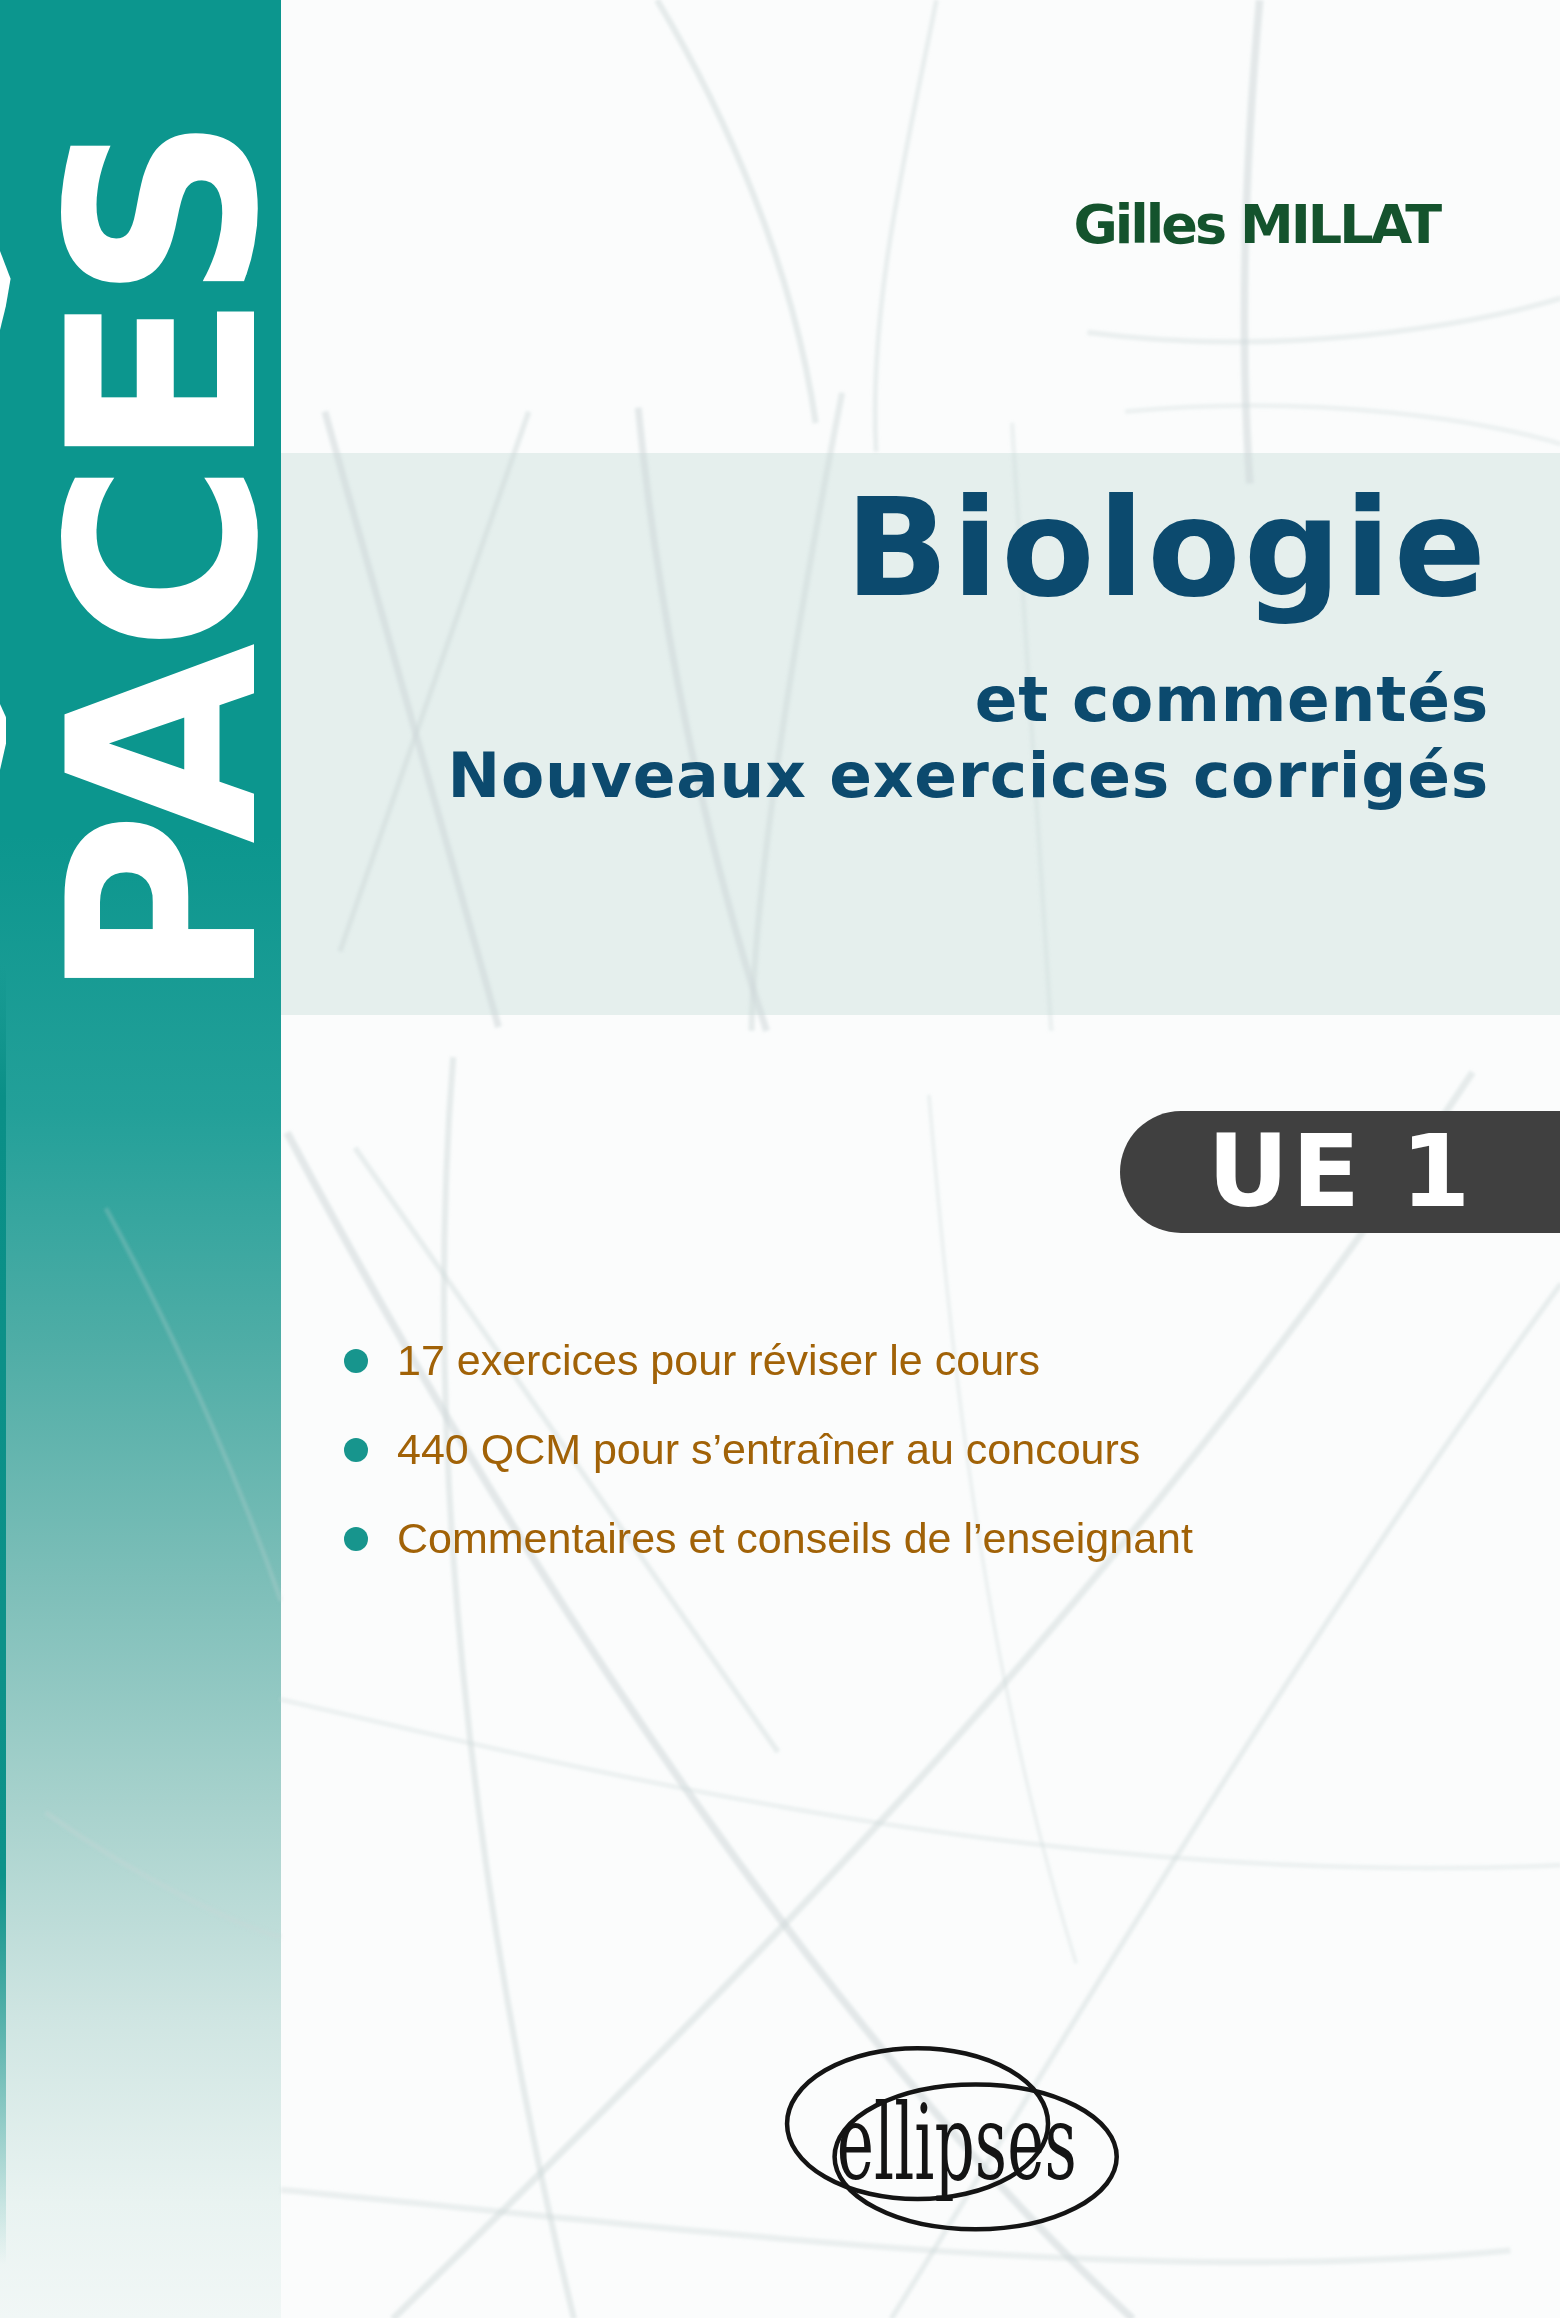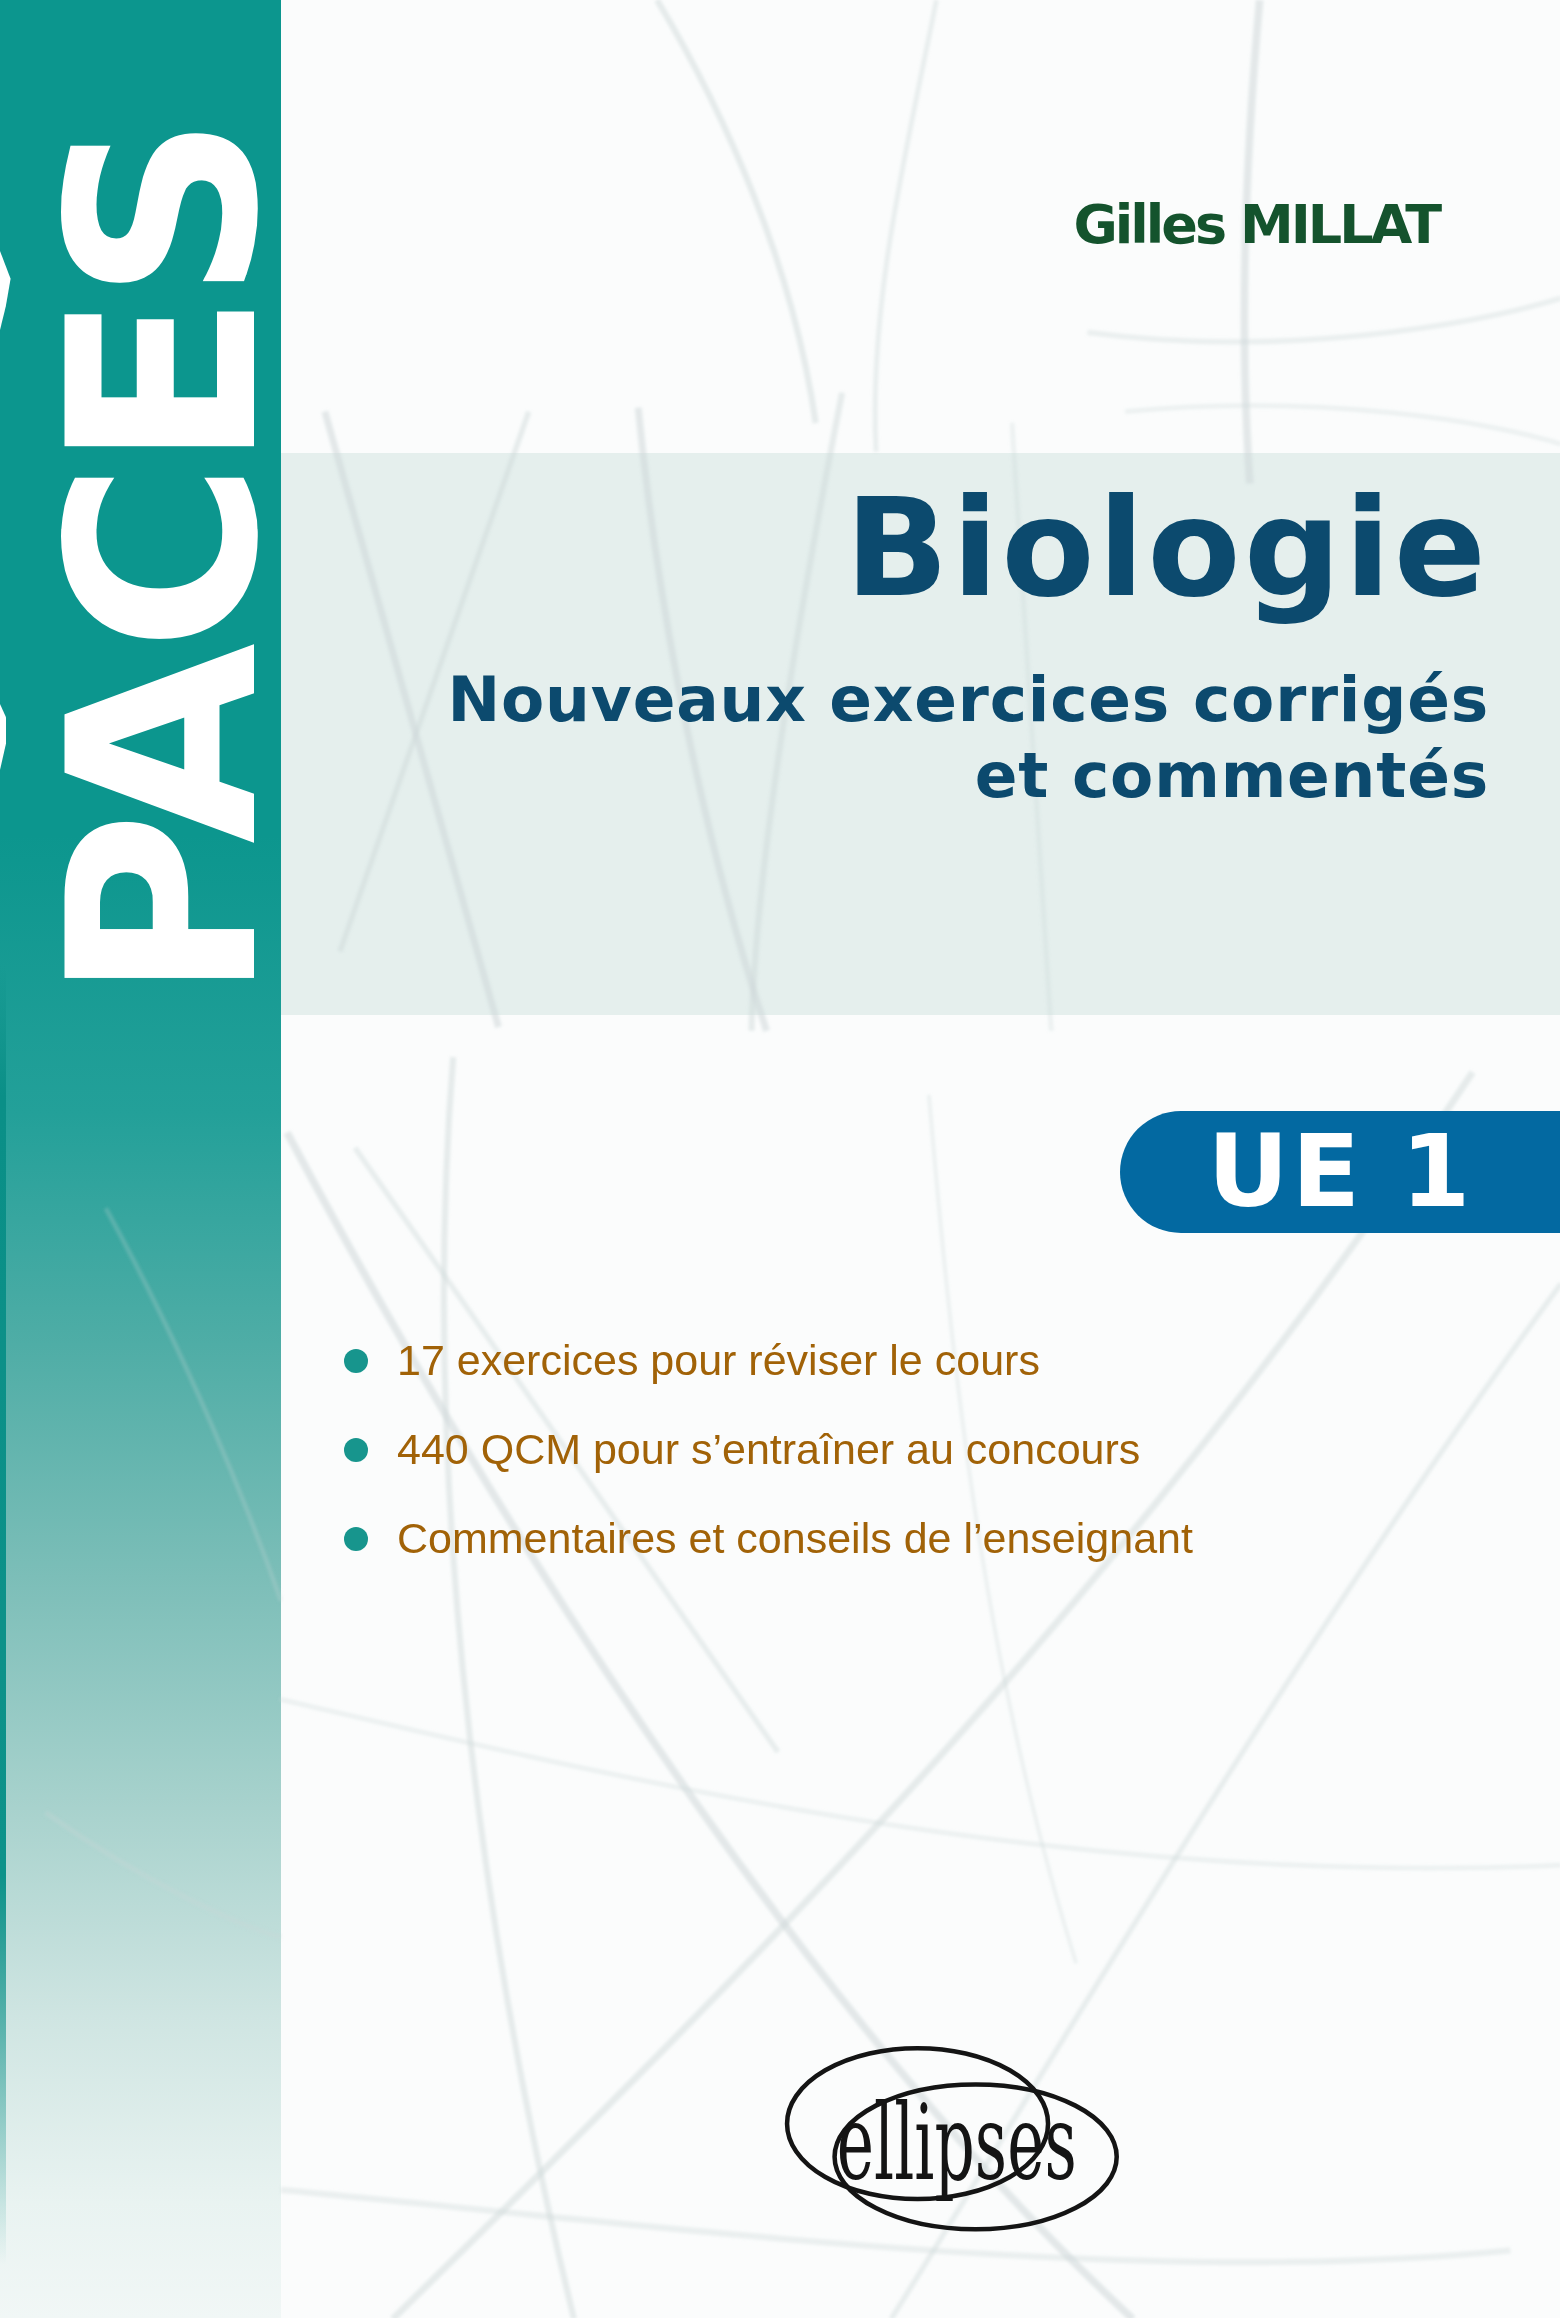--- a/index.html
+++ b/index.html
@@ -34,21 +34,21 @@
   .subtitle{margin-top:42px;}
   .subtitle-line{font-weight:bold;font-size:63px;line-height:76px;
     letter-spacing:0.8px;white-space:nowrap;}
 
   
   .author{position:absolute;top:193px;right:122px;color:#14532d;
     font-weight:bold;font-size:54px;letter-spacing:-3px;white-space:nowrap;}
 
   
   .badge{position:absolute;left:1120px;top:1111px;width:441px;height:122px;
-    background:#0369a1;border-radius:61px 0 0 61px;color:#FFFFFF;
+    background:#404040;border-radius:61px 0 0 61px;color:#FFFFFF;
     font-weight:bold;font-size:100px;line-height:121px;text-align:center;
     letter-spacing:3px;}
 
   
   .features{position:absolute;left:344px;top:1335px;width:1095px;
     list-style:none;margin:0;padding:0;
     font-family:"Liberation Sans","DejaVu Sans",sans-serif;}
   .feature{display:flex;align-items:flex-start;margin-bottom:38px;
     color:#a16207;font-size:43px;line-height:51px;white-space:nowrap;}
   .dot{flex:0 0 auto;width:24px;height:24px;border-radius:50%;
@@ -102,22 +102,22 @@
 
   <div class="spine-word">PACES</div>
   <div class="frag frag1"></div>
   <div class="frag frag2"></div>
 
   <div class="author">Gilles MILLAT</div>
 
   <div class="title-wrap">
     <div class="title-line">Biologie</div>
     <div class="subtitle">
+      <div class="subtitle-line">et commentés</div>
       <div class="subtitle-line">Nouveaux exercices corrigés</div>
-      <div class="subtitle-line">et commentés</div>
     </div>
   </div>
 
   <div class="badge">UE 1</div>
 
   <ul class="features">
     <li class="feature">
       <span class="dot"></span>
       <span>17 exercices pour réviser le cours</span>
     </li>

